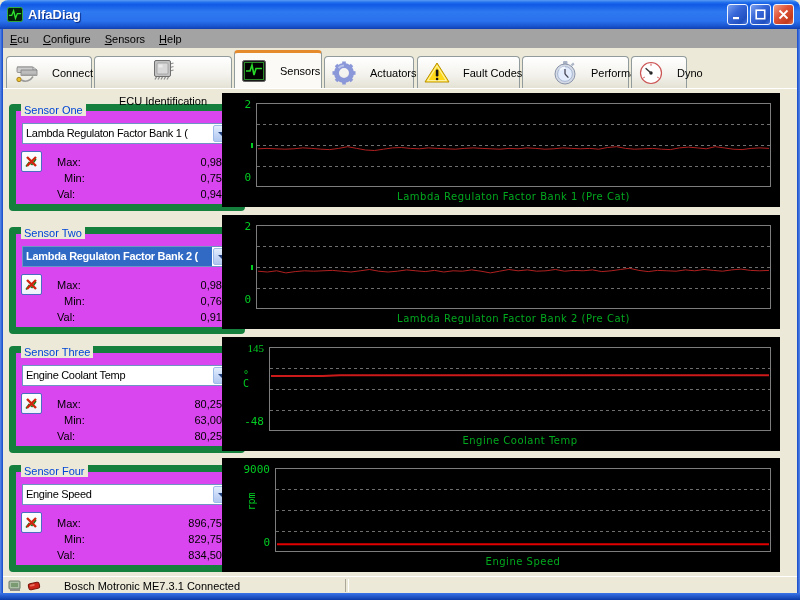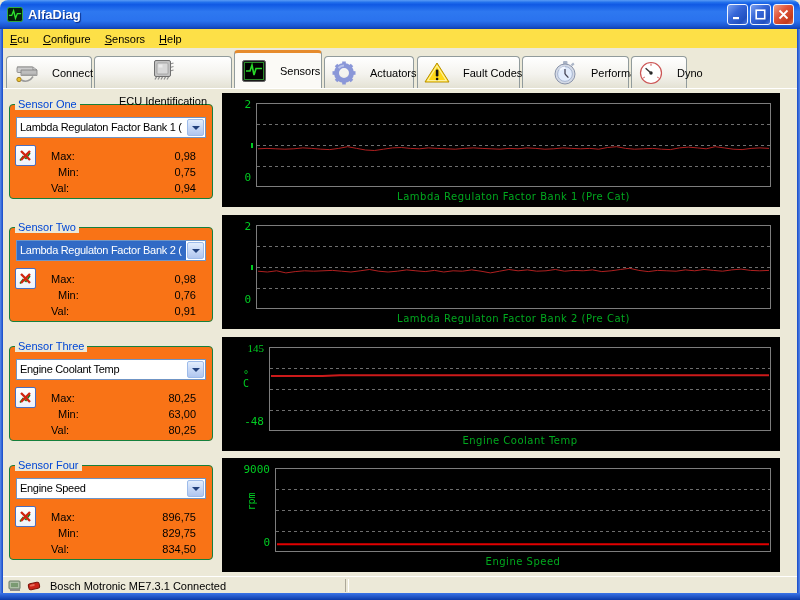--- a/index.html
+++ b/index.html
@@ -13,37 +13,37 @@
     background:linear-gradient(180deg,#5a9cf5 0%,#2270ec 8%,#1059e4 16%,#2e78f0 40%,#2a72ee 72%,#1a55d0 90%,#0f3fb0 100%);
     display:flex;align-items:center;z-index:6;}
   .title-icon{width:16px;height:15px;margin:0 5px 0 7px;}
   .title-text{color:#fff;font-weight:bold;font-size:13px;text-shadow:1px 1px 1px #0a2a80;}
   .winbtns{margin-left:auto;display:flex;gap:2px;margin-right:6px;}
   .wbtn{width:21px;height:21px;border-radius:3px;border:1px solid #eef4ff;box-sizing:border-box;
     background:linear-gradient(135deg,#7ba1f0 0%,#3767d8 40%,#2050c0 80%,#4a77e0 100%);display:flex;align-items:center;justify-content:center;}
   .wbtn.close{background:linear-gradient(135deg,#f0a088 0%,#e0553a 40%,#c43a1c 80%,#e07a58 100%);}
   .wbtn svg{display:block;}
   
-  .menubar{position:absolute;left:3px;right:3px;top:29px;height:19px;background:#fde047;display:flex;align-items:center;z-index:4;}
+  .menubar{position:absolute;left:3px;right:3px;top:29px;height:19px;background:#a3a3a3;display:flex;align-items:center;z-index:4;}
   .menu-item{font-size:11px;color:#000;padding:2px 7px;}
   
   .tabstrip{position:absolute;left:3px;right:3px;top:48px;height:40px;z-index:3;}
   .tab{position:absolute;bottom:0;height:32px;box-sizing:border-box;border:1px solid #919b9c;border-bottom:none;border-radius:4px 4px 0 0;
     background:linear-gradient(180deg,#ffffff 0%,#f4f3ee 55%,#e4e2d4 100%);display:flex;align-items:center;padding:0 5px;gap:12px;}
   .tab.active{height:38px;background:#fbfaf6;border-top:3px solid #e68b2c;z-index:2;}
   .tlabel{font-size:11px;color:#000;white-space:nowrap;}
   .ticon{display:flex;align-items:center;justify-content:center;}
   
   .content{position:absolute;left:3px;right:3px;top:88px;height:488px;background:#ece9d8;border-top:1px solid #fff;z-index:0;}
   
-  .gbox{position:absolute;left:9px;width:202px;height:80px;border:1px solid #15803d;border-radius:4px;background:#f97316;z-index:2;}
+  .gbox{position:absolute;left:9px;width:202px;height:80px;border:7px solid #15803d;border-radius:4px;background:#d946ef;z-index:2;padding-left:20px;}
   .gbox .legend{position:absolute;top:-7px;left:5px;background:#ece9d8;padding:0 3px;font-size:11px;color:#0046d5;}
   .combo{position:absolute;left:6px;right:6px;top:12px;height:21px;background:#fff;border:1px solid #6f94c4;box-sizing:border-box;display:flex;}
   .combo-text{flex:1;font-size:11px;letter-spacing:-0.3px;color:#000;padding:3px 0 0 3px;white-space:nowrap;overflow:hidden;}
-  .combo-text.hl{background:#316ac5;color:#fff;}
+  .combo-text.hl{background:#316ac5;color:#fff;font-weight:bold;}
   .combo-btn{width:17px;margin:1px;border-radius:2px;border:1px solid #9dbbea;box-sizing:border-box;flex:none;
     background:linear-gradient(180deg,#e3eefd 0%,#c8d9f7 50%,#b0c6ef 100%);display:flex;align-items:center;justify-content:center;}
   .combo-arrow{width:0;height:0;border-left:4px solid transparent;border-right:4px solid transparent;border-top:4px solid #21407c;}
   .xbtn{position:absolute;left:5px;top:40px;width:21px;height:21px;border:1px solid #4a6fc0;border-radius:2px;background:linear-gradient(180deg,#ffffff,#eef2fa);
     display:flex;align-items:center;justify-content:center;box-sizing:border-box;}
   .srow{position:absolute;left:41px;right:16px;height:14px;font-size:11px;color:#000;}
   .srow .lab{position:absolute;left:0;}
   .srow .valr{position:absolute;right:0;text-align:right;}
   .r0{top:45px;} .r1{top:61px;margin-left:7px;} .r2{top:77px;}
   
@@ -51,21 +51,21 @@
   .chart svg.plot{position:absolute;left:0;top:0;}
   .ylab{position:absolute;font-family:"DejaVu Sans Mono",monospace;font-size:11px;color:#00cc22;text-align:right;left:0;}
   .ymax{top:5px;} .ymin{top:78px;}
   .midtick{position:absolute;top:50px;width:2px;height:5px;background:#00cc22;}
   .unit-stack{position:absolute;top:33px;width:12px;text-align:center;font-family:"DejaVu Sans Mono",monospace;font-size:10px;color:#00cc22;line-height:9px;word-break:break-all;}
   .unit-rot{position:absolute;top:38px;width:30px;text-align:center;font-family:"DejaVu Sans Mono",monospace;font-size:10px;color:#00cc22;transform:rotate(-90deg);}
   .caption{position:absolute;top:98px;text-align:center;font-size:10px;letter-spacing:0.5px;color:#00a81e;font-family:"DejaVu Sans",sans-serif;}
   
   .statusbar{position:absolute;left:3px;right:3px;top:576px;height:17px;background:#ece9d8;border-top:1px solid #fff;display:flex;align-items:center;z-index:4;}
   .statusbar .sicon{margin-left:5px;}
-  .status-text{font-size:11px;color:#000;margin-left:8px;}
+  .status-text{font-size:11px;color:#000;margin-left:22px;}
   .sdivider{position:absolute;left:342px;top:2px;bottom:2px;width:2px;border-left:1px solid #aca899;border-right:1px solid #fff;}
 </style>
 </head>
 <body>
 
 <div class="window">
 
   <div class="titlebar">
     <svg class="title-icon" viewBox="0 0 17 16">
       <rect x="0.5" y="0.5" width="16" height="15" rx="2" fill="#04210a" stroke="#35b335"></rect>

